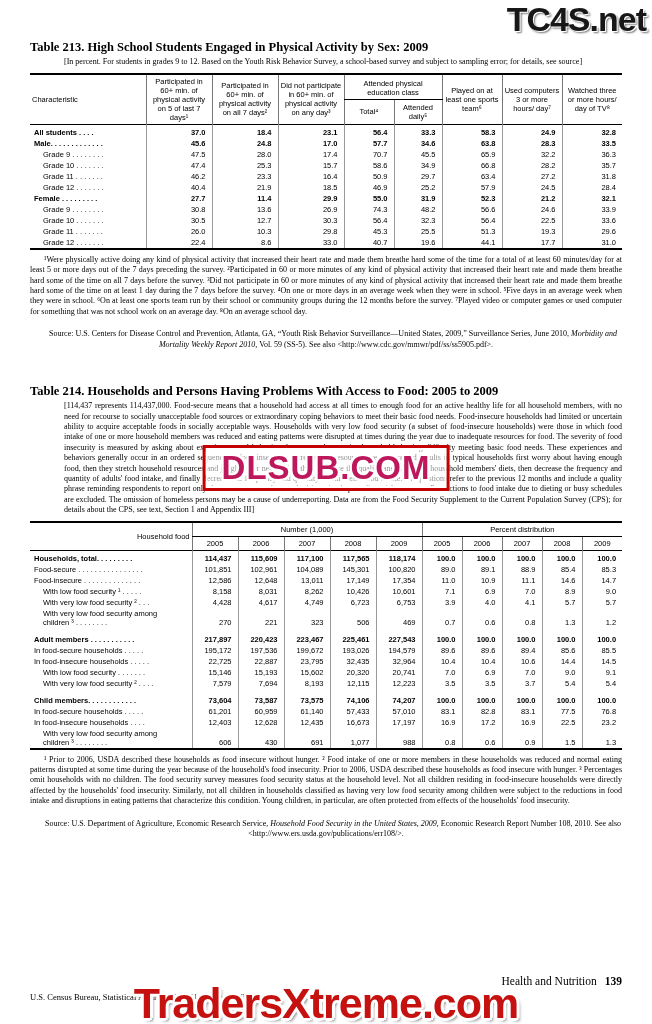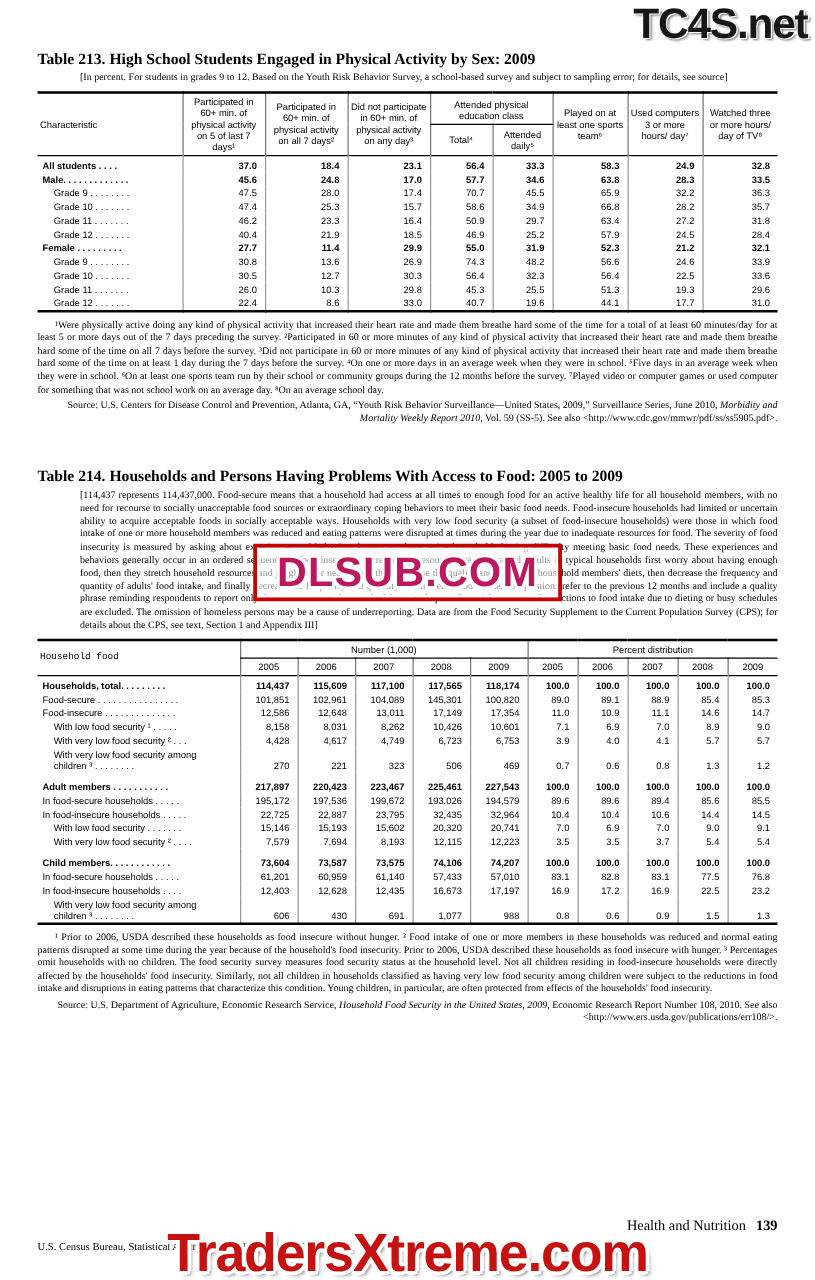--- a/index.html
+++ b/index.html
@@ -30,21 +30,21 @@
     position:absolute; bottom:-4px; left:50%; transform:translateX(-50%); z-index:6;
     font-family:"Liberation Sans", sans-serif; font-weight:900; font-size:43px;
     color:#c61111; letter-spacing:-1px; white-space:nowrap;
     text-shadow:-2px -2px 0 #fff, 2px -2px 0 #fff, -2px 2px 0 #fff, 2px 2px 0 #fff, 0 3px 0 #fff, 0 -3px 0 #fff, 3px 0 0 #fff, -3px 0 0 #fff, 3px 3px 3px #888;
   }
 
   
   .tbl-title { font-size:12.5px; font-weight:bold; margin:0 0 3px 0; line-height:1.15; }
   .tbl-note  { font-size:8px; line-height:1.3; margin:0 0 5px 0; text-align:justify;padding-left:34px; }
   .footnotes { font-size:8px; line-height:1.3; margin:5px 0 0 0; text-align:justify; text-indent:14px; }
-  .source    { text-indent:14px; margin-top:2px; text-align:right; }
+  .source    { text-indent:14px; margin-top:12px; text-align:center; }
   .source .ital { font-style:italic; }
   .section-gap { margin-top:34px; }
   .intro-wrap { position:relative; }
 
   
   table.data {
     width:592px; table-layout:fixed; border-collapse:collapse;
     font-family:"Liberation Sans", sans-serif; font-size:7.5px;
     border-top:2px solid #000; border-bottom:2px solid #000;
     margin-top:2px;
@@ -265,21 +265,21 @@
             <col style="width:46px">
             <col style="width:46px">
           <col style="width:40px">
             <col style="width:40px">
             <col style="width:40px">
             <col style="width:40px">
             <col style="width:40px">
         </colgroup>
         <thead>
           <tr>
-            <th rowspan="2" class="stub-head" style="text-align:left;font-family:Liberation Mono, monospace;">Household food</th>
+            <th rowspan="2" class="stub-head" style="text-align:right;">Household food</th>
             <th colspan="5" class="group-head">Number (1,000)</th>
             <th colspan="5" class="group-head">Percent distribution</th>
           </tr>
           <tr id="t214-years">
               <th class="year">2005</th>
               <th class="year">2006</th>
               <th class="year">2007</th>
               <th class="year">2008</th>
               <th class="year">2009</th>
               <th class="year">2005</th>

